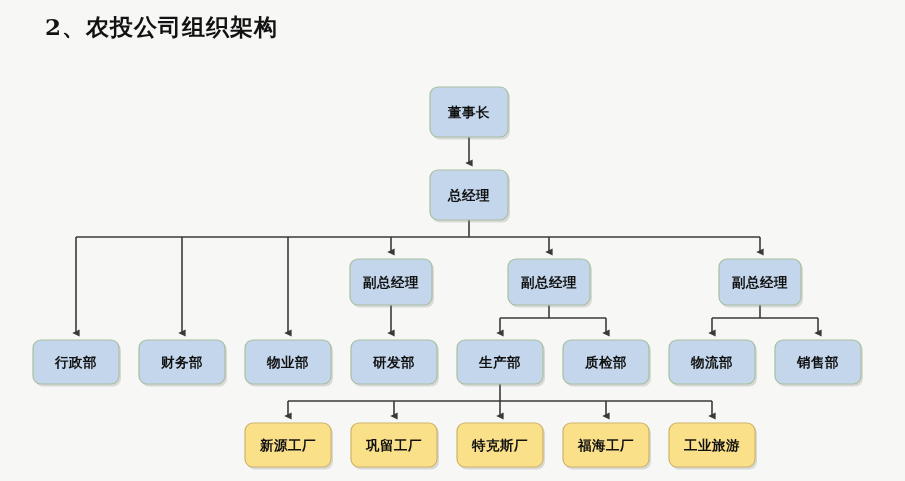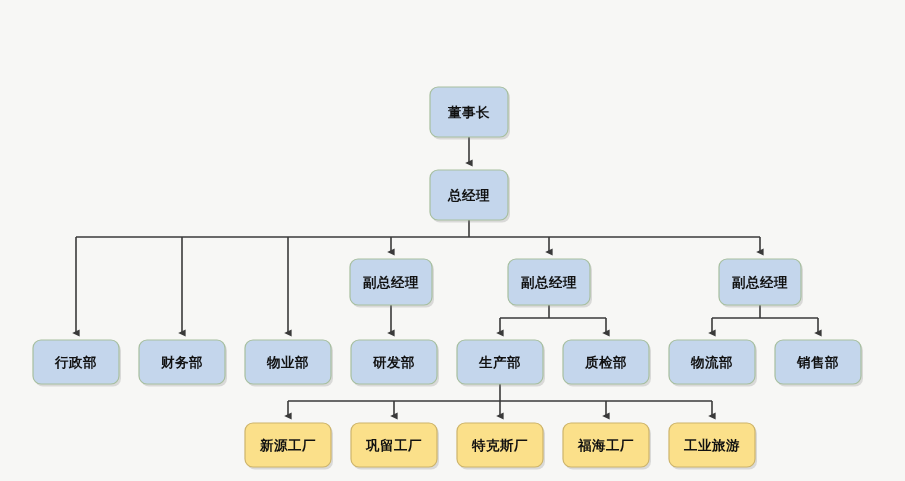--- a/index.html
+++ b/index.html
@@ -41,20 +41,21 @@
     text-anchor: middle;
     dominant-baseline: middle;
     letter-spacing: 0.5px;
   }
 </style>
 </head>
 <body>
 
 <div id="page">
 
+  <div id="title">2、农投公司组织架构</div>
 
   <svg id="chart" viewBox="0 0 905 481">
     <defs>
       <marker id="arrowhead" markerWidth="9" markerHeight="9" refX="4.2" refY="4.2" orient="auto" markerUnits="userSpaceOnUse">
         <path d="M 0.6 0.6 L 7.8 0.6 L 4.2 8.0 Z" fill="#3a3a3a"></path>
       </marker>
     </defs>
     <g id="connectors">
         <polyline points="469,137 469,163" fill="none" stroke="#3a3a3a" stroke-width="1.6" marker-end="url(#arrowhead)"></polyline>
         <path d="M 469 220 L 469 237" fill="none" stroke="#3a3a3a" stroke-width="1.6"></path>

